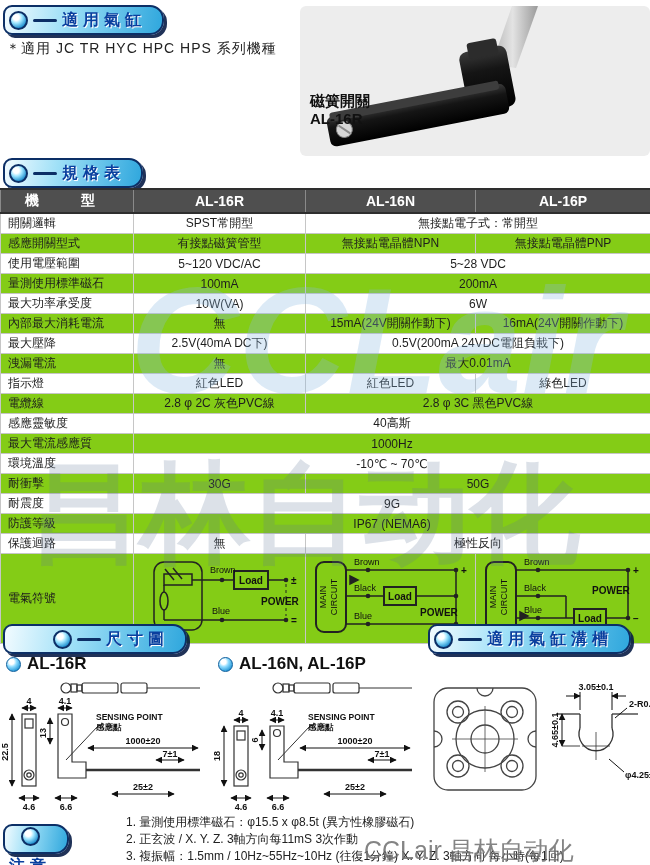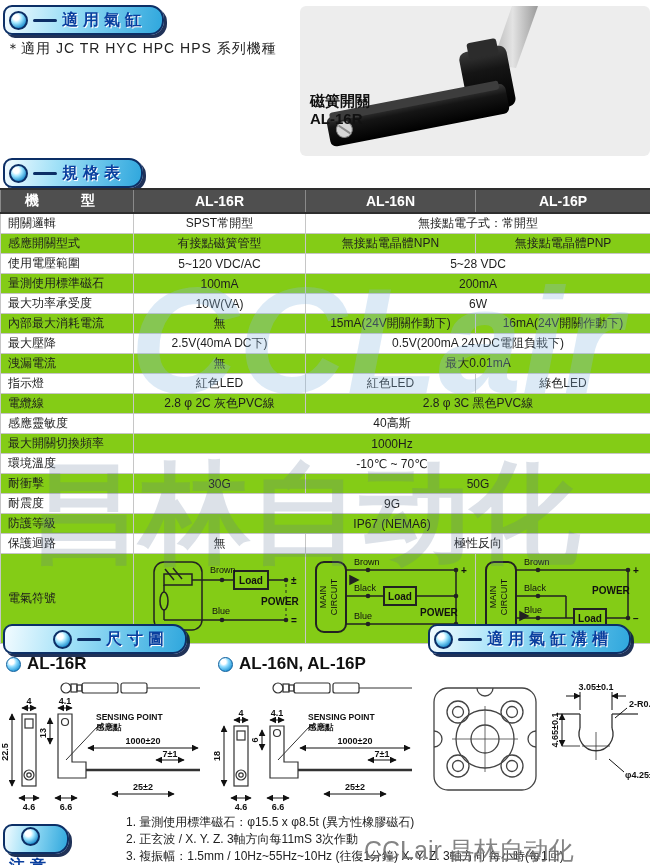--- a/index.html
+++ b/index.html
@@ -167,21 +167,21 @@
       <tr class="alt">
           <td class="lbl">電纜線</td>
           <td class="val">2.8 φ 2C 灰色PVC線</td>
           <td class="val" colspan="2">2.8 φ 3C 黑色PVC線</td>
         </tr>
       <tr>
           <td class="lbl">感應靈敏度</td>
           <td class="val" colspan="3">40高斯</td>
         </tr>
       <tr class="alt">
-          <td class="lbl">最大開關切換頻率</td>
+          <td class="lbl">最大電流感應質</td>
           <td class="val" colspan="3">1000Hz</td>
         </tr>
       <tr>
           <td class="lbl">環境溫度</td>
           <td class="val" colspan="3">-10℃ ~ 70℃</td>
         </tr>
       <tr class="alt">
           <td class="lbl">耐衝擊</td>
           <td class="val">30G</td>
           <td class="val" colspan="2">50G</td>

